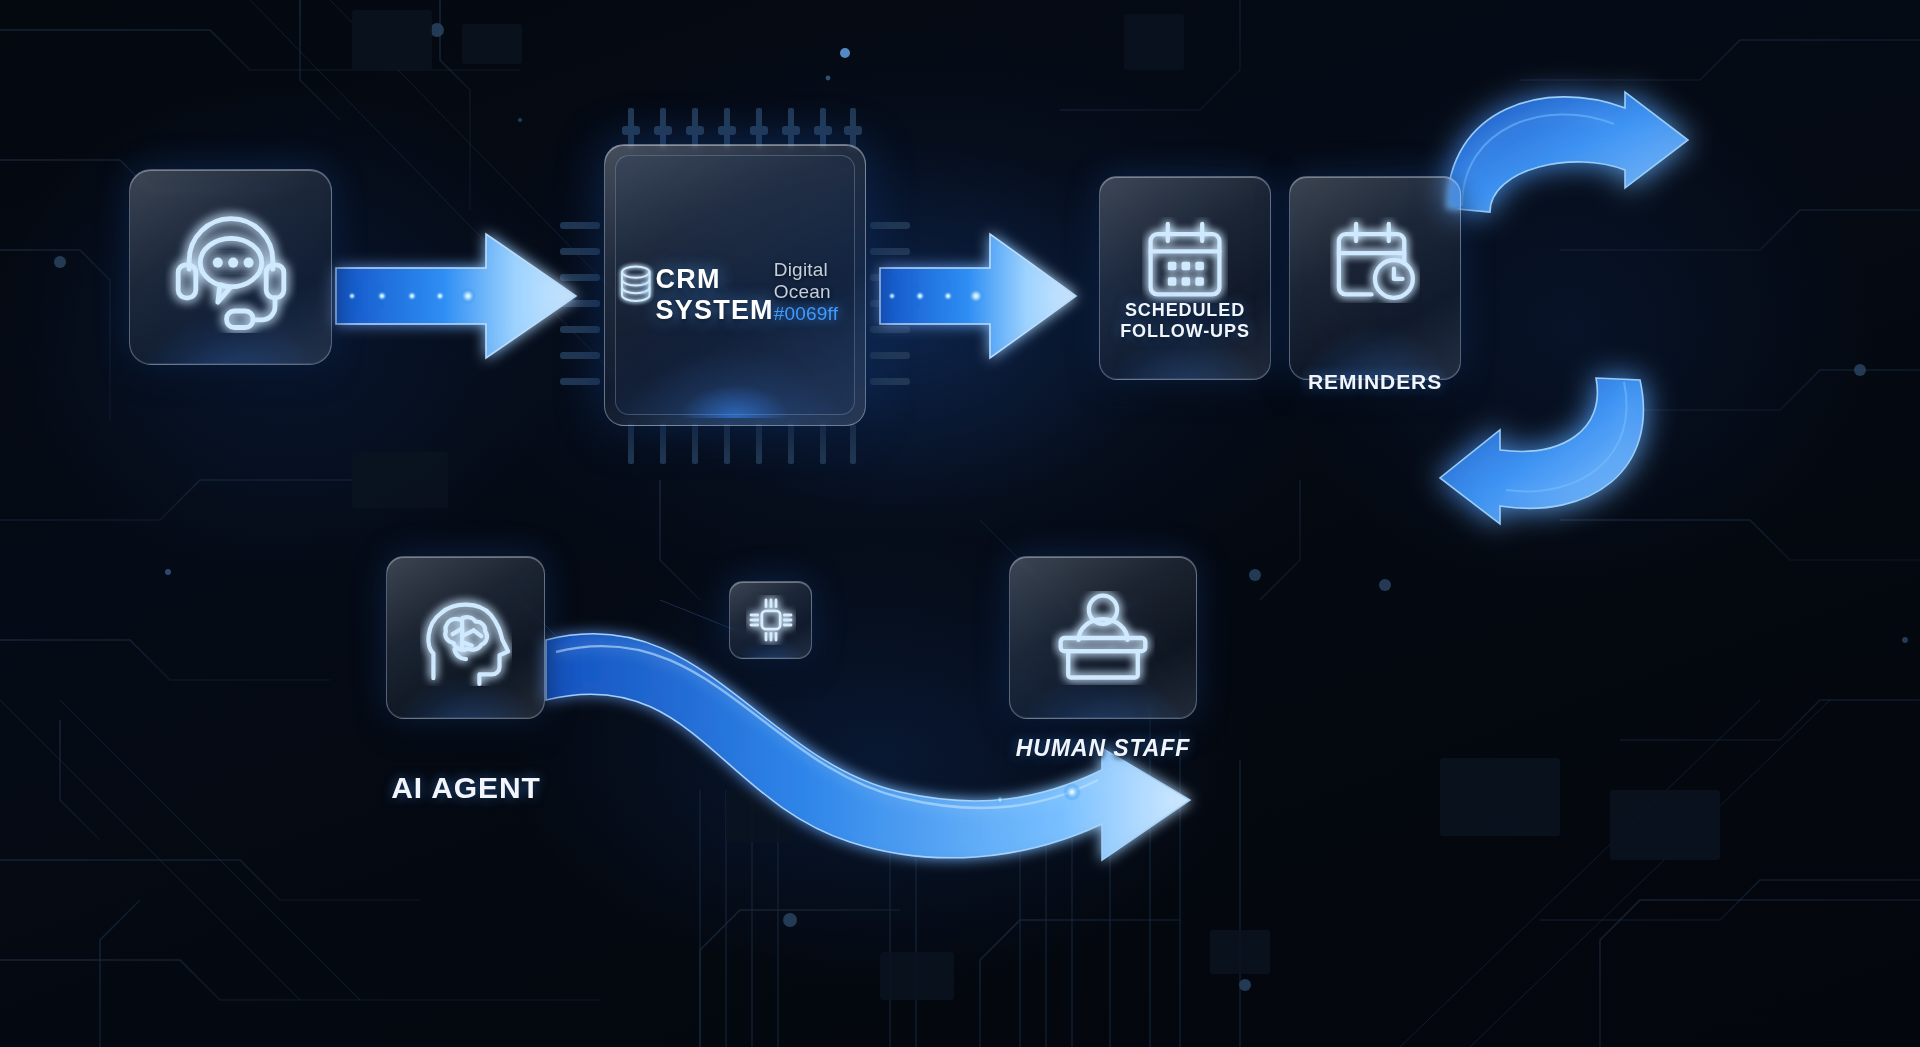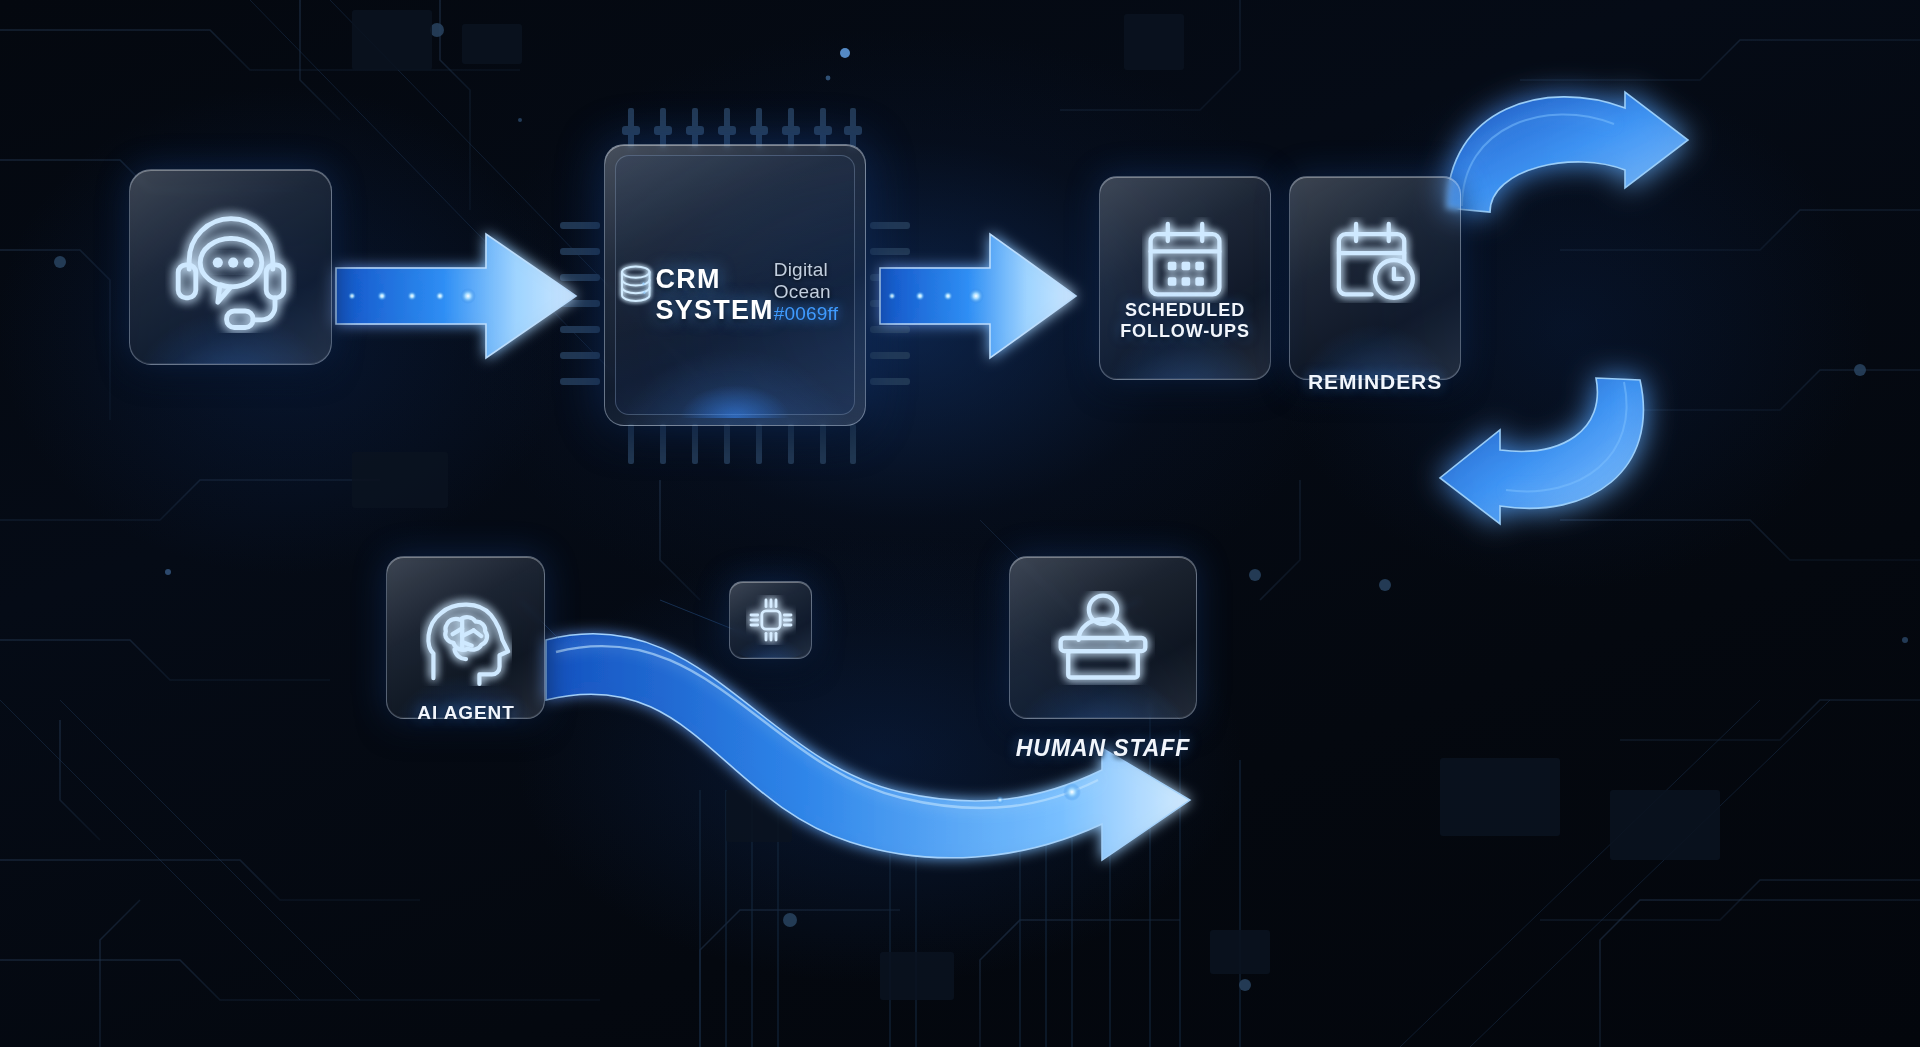--- a/index.html
+++ b/index.html
@@ -431,21 +431,21 @@
         <path d="M48 72 a12 12 0 0 1 -12 -10"></path>
         <path d="M28 36 a10 9 0 0 1 14 -5 a10 9 0 0 1 16 2 a9 9 0 0 1 10 10 a9 9 0 0 1 -4 14 a10 9 0 0 1 -14 4 a10 9 0 0 1 -15 -6 a10 9 0 0 1 -8 -12 a8 8 0 0 1 1 -7Z"></path>
         <path d="M44 30 V62"></path>
         <path d="M44 40 L34 46"></path>
         <path d="M44 48 L56 42"></path>
         <path d="M56 42 L64 48"></path>
         <path d="M44 54 L54 58"></path>
       </g>
     </svg>
   </div>
-  <div class="caption" style="left:366px; top:702px; width:200px; font-size:19px;">AI AGENT</div>
+  <div class="caption" style="left:366px; top:770px; width:200px; font-size:30px;">AI AGENT</div>
 
   <div class="card" style="left:729px; top:581px; width:83px; height:78px; border-radius:14px;">
     <svg class="card-icon" width="50" height="50" viewBox="0 0 60 60" xmlns="http://www.w3.org/2000/svg">
       <g fill="none" stroke="#d6ecff" stroke-width="3.4" stroke-linecap="round" filter="url(#iconGlow)">
         <rect x="19" y="19" width="22" height="22" rx="5"></rect>
         <path d="M24 6 V14"></path>
           <path d="M30 6 V14"></path>
           <path d="M36 6 V14"></path>
         <path d="M24 46 V54"></path>
           <path d="M30 46 V54"></path>

